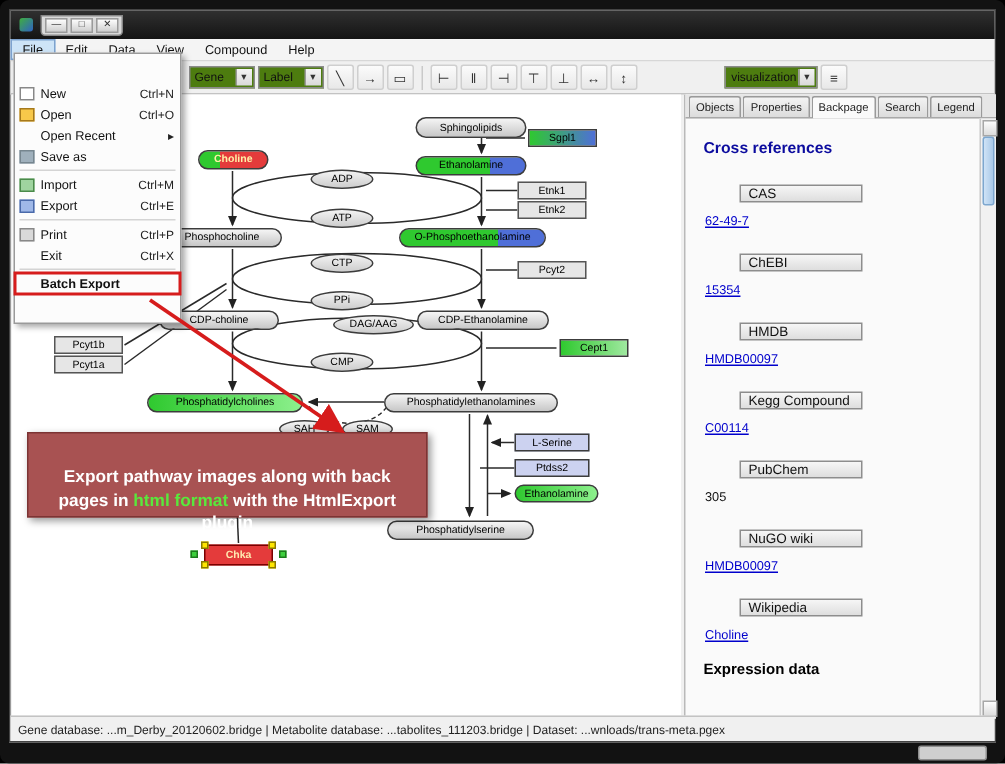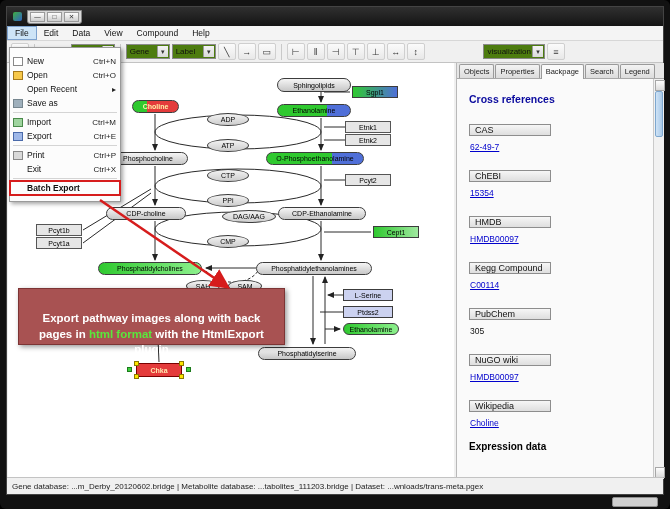--- a/index.html
+++ b/index.html
@@ -25,21 +25,21 @@
   .toolbar { position:absolute; left:0; top:34px; right:0; height:22px; background:#f0f0f0; border-bottom:1px solid #c3c3c3; display:flex; align-items:center; padding:0 4px; gap:2px; }
   .tb-icon { width:18px; height:17px; border:1px solid #cfcfcf; background:linear-gradient(#fbfbfb,#e8e8e8); font-size:9px; color:#333; display:flex; align-items:center; justify-content:center; border-radius:2px; }
   .tb-sep { width:1px; height:16px; background:#c9c9c9; margin:0 3px; }
   .tb-label { font-size:8px; color:#222; margin:0 3px; }
   .tb-select { height:15px; min-width:44px; background:#4d7c0f; border:1px solid #8a8a8a; font-size:8px; display:flex; align-items:center; padding-left:3px; color:#111; position:relative; padding-right:13px; }
   .tb-select::after { content:"▾"; position:absolute; right:1px; top:1px; width:10px; height:11px; background:linear-gradient(#f4f4f4,#d9d9d9); border-left:1px solid #9a9a9a; font-size:7px; text-align:center; line-height:11px; color:#333; }
   .tb-spacer { flex:1; }
   .tb-endgap { width:92px; }
 
   
-  .filemenu { position:absolute; left:2px; top:40px; width:112px; background:#fcfcfc; border:1px solid #9a9a9a; box-shadow:2px 2px 4px rgba(0,0,0,.35); z-index:50; padding:6px 0; }
+  .filemenu { position:absolute; left:2px; top:28px; width:112px; background:#fcfcfc; border:1px solid #9a9a9a; box-shadow:2px 2px 4px rgba(0,0,0,.35); z-index:50; padding:19px 0; }
   .fm-item { display:flex; align-items:center; height:14px; padding:0 4px 0 3px; font-size:8.5px; color:#111; position:relative; }
   .fm-icon { width:10px; height:9px; margin-right:4px; flex:0 0 10px; }
   .fm-icon.blank { border:none; background:none; }
   .new-icon { background:#fff; border:1px solid #888; }
   .open-icon { background:#f7c84a; border:1px solid #a5791c; }
   .save-icon { background:#b9c4cc; border:1px solid #8c98a0; }
   .save-as-icon { background:#9fb0bc; border:1px solid #76868f; }
   .import-icon { background:#9fd49f; border:1px solid #4a8a4a; }
   .export-icon { background:#9fb8e8; border:1px solid #4a6aaa; }
   .print-icon { background:#d9d9d9; border:1px solid #888; }
@@ -72,21 +72,21 @@
   .anno { position:absolute; left:0; top:0; z-index:75; pointer-events:none; }
 
   
   .rightpanel { position:absolute; left:449px; top:56px; width:208px; height:416px; background:#fafafa; border-left:1px solid #b9b9b9; }
   .tabsrow { position:absolute; left:0; top:0; right:0; height:16px; background:#e6e6e6; border-bottom:1px solid #a8a8a8; display:flex; align-items:flex-end; padding-left:2px; gap:1px; }
   .tab { font-size:7.5px; padding:2px 4px 2px; border:1px solid #9a9a9a; border-bottom:none; border-radius:2px 2px 0 0; background:linear-gradient(#f3f3f3,#dcdcdc); color:#222; }
   .tab.active { background:#fafafa; position:relative; top:1px; padding-bottom:3px; }
   .panelbody { position:absolute; left:0; top:16px; right:11px; bottom:0; padding:14px 0 0 12px; overflow:hidden; }
   .bp-title { color:#0b0b9e; font-weight:bold; font-size:10.5px; margin-bottom:14px; }
   .bp-section { margin-bottom:13px; }
-  .bp-header { display:inline-block; min-width:82px; background:linear-gradient(#f6f6f6,#dedede); border:1px solid #8d8d8d; font-size:9px; color:#111; padding:0 5px; }
+  .bp-header { display:inline-block; min-width:82px; background:linear-gradient(#f6f6f6,#dedede); border:1px solid #8d8d8d; font-size:9px; color:#111; padding:0 5px;margin-left:24px; }
   .bp-link { font-size:8.5px; color:#0000cc; text-decoration:underline; margin:5px 0 0 1px; cursor:pointer; }
   .bp-value { font-size:8.5px; color:#111; margin:5px 0 0 1px; }
   .bp-footer { font-weight:bold; font-size:10px; color:#000; margin-top:4px; }
   .vscroll { position:absolute; right:0; top:16px; bottom:0; width:11px; background:#f1f1f1; border-left:1px solid #c9c9c9; }
   .vscroll::before, .vscroll::after { content:""; position:absolute; left:1px; width:8px; height:9px; background:linear-gradient(#fdfdfd,#dcdcdc); border:1px solid #a7a7a7; }
   .vscroll::before { top:1px; } .vscroll::after { bottom:1px; }
   .vthumb { position:absolute; left:1px; top:12px; width:8px; height:46px; background:linear-gradient(90deg,#cfe3f6,#a9c9e8); border:1px solid #7da7cf; border-radius:2px; }
 
   
   .statusbar { position:absolute; left:0; right:0; bottom:0; height:17px; background:#f0f0f0; border-top:1px solid #c3c3c3; display:flex; align-items:center; font-size:8px; color:#222; padding:0 5px; white-space:nowrap; overflow:hidden; }

